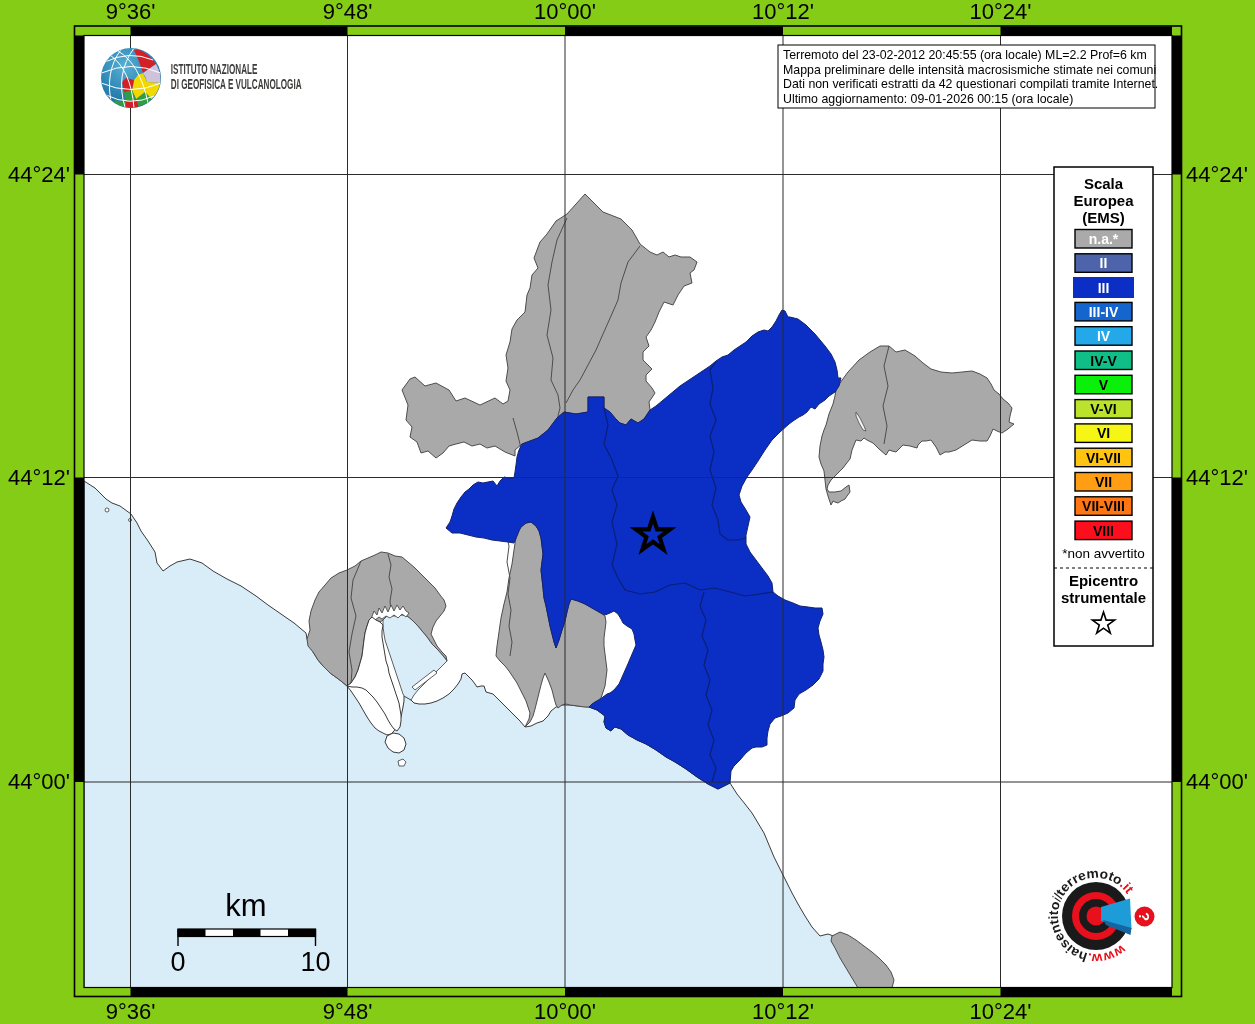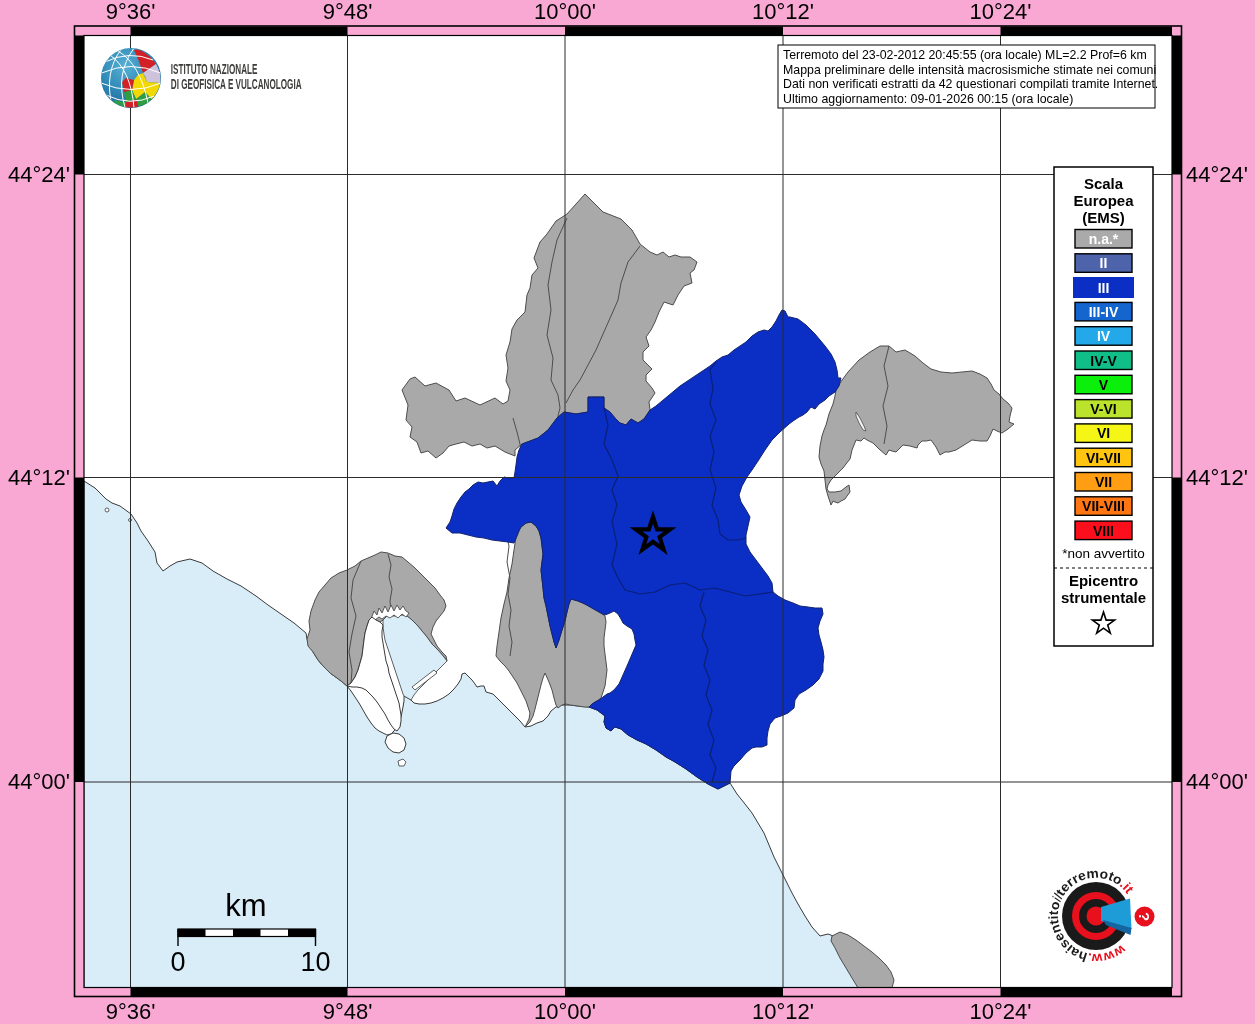--- a/index.html
+++ b/index.html
@@ -1,17 +1,17 @@
 <!DOCTYPE html>
 <html><head>
 <meta charset="utf-8">
 <style>
 html,body{margin:0;padding:0;background:#ffffff;}
 *{font-family:"Liberation Sans",sans-serif;}
-#page{position:relative;width:1255px;height:1024px;background:#f9a8d4;overflow:hidden;text-decoration:underline;}
+#page{position:relative;width:1255px;height:1024px;background:#84cc16;overflow:hidden;text-decoration:underline;}
 </style>
 </head>
 <body>
 <div id="page">
 <svg width="1255" height="1024" viewBox="0 0 1255 1024" xmlns="http://www.w3.org/2000/svg">
 <defs>
 <clipPath id="mapclip">
           <rect x="84" y="35.5" width="1088" height="952"></rect>
         </clipPath>
 </defs>

